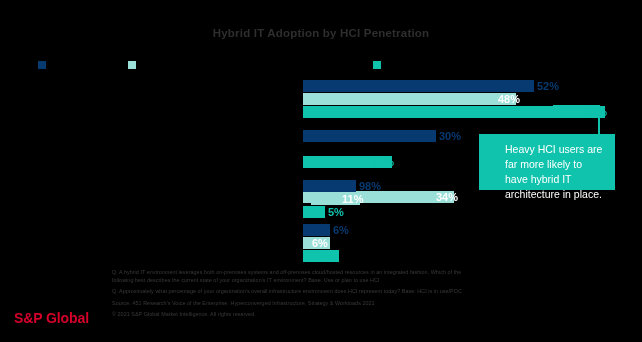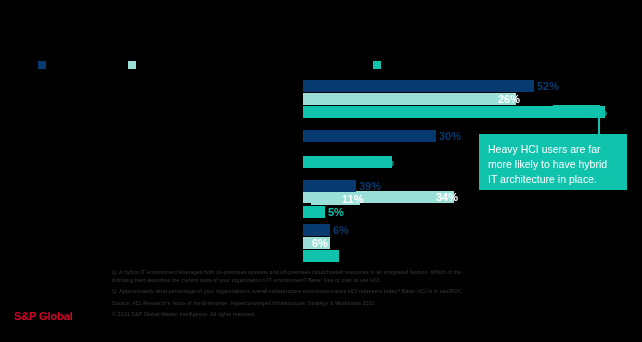--- a/index.html
+++ b/index.html
@@ -100,25 +100,25 @@
     line-height: 1;
     margin-left: 3px;
     white-space: nowrap;
   }
 
   
   .callout {
     position: absolute;
     left: 479px;
     top: 134px;
-    width: 148px;
+    width: 136px;
     height: 56px;
     background: #0fc3ad;
     box-sizing: border-box;
-    padding: 8px 9px 0 9px;
+    padding: 8px 9px 0 26px;
   }
   .callout-text {
     font-size: 10.5px;
     line-height: 15px;
     color: #ffffff;
     font-weight: 400;
   }
   .callout-leader-v {
     position: absolute;
     left: 598px;
@@ -151,31 +151,32 @@
     white-space: nowrap;
     overflow: hidden;
   }
   .fn-gap { height: 3px; }
 
   
   .logo {
     position: absolute;
     left: 14px;
     top: 310px;
-    font-size: 11px;
+    font-size: 14px;
     font-weight: 700;
     color: #d6002a;
     letter-spacing: -.1px;
   }
 </style>
 </head>
 <body>
 
 <div id="stage">
 
+  <div class="chart-title">Hybrid IT Adoption by HCI Penetration</div>
 
   <div class="legend">
     <div class="legend-item lg0">
       <span class="legend-swatch" style="background:#063a70"></span>
       <span class="legend-label">Low HCI penetration</span>
     </div>
     <div class="legend-item lg1">
       <span class="legend-swatch" style="background:#9ae0d8"></span>
       <span class="legend-label">Medium HCI penetration</span>
     </div>
@@ -186,21 +187,21 @@
   </div>
 
   <div class="plot" id="plot">
       <div class="bar-group" style="top: 0px;">
         <div class="bar-row" style="top: 0px;">
           <div class="bar" style="width: 231px; background: rgb(6, 58, 112);"></div>
           <span class="bar-value" style="color: rgb(6, 58, 112);">52%</span>
         </div>
         <div class="bar-row" style="top: 13px;">
           <div class="bar" style="width: 213px; background: rgb(154, 224, 216);"></div>
-          <span class="bar-value" style="color: rgb(255, 255, 255); margin-left: -18px;">26%</span>
+          <span class="bar-value" style="color: rgb(255, 255, 255); margin-left: -18px;">48%</span>
         </div>
         <div class="bar-row" style="top: 26px;">
           <div class="bar" style="width: 302px; background: rgb(15, 195, 173);"></div>
           <span class="bar-value" style="color: rgb(15, 195, 173); margin-left: -20px;">53%</span>
         </div>
       </div>
       <div class="bar-group" style="top: 50px;">
         <div class="bar-row" style="top: 0px;">
           <div class="bar" style="width: 133px; background: rgb(6, 58, 112);"></div>
           <span class="bar-value" style="color: rgb(6, 58, 112);">30%</span>
@@ -210,21 +211,21 @@
           <span class="bar-value" style="color: rgb(255, 255, 255); margin-left: -18px;">34%</span>
         </div>
         <div class="bar-row" style="top: 26px;">
           <div class="bar" style="width: 89px; background: rgb(15, 195, 173);"></div>
           <span class="bar-value" style="color: rgb(15, 195, 173); margin-left: -20px; text-align: center;">20%</span>
         </div>
       </div>
       <div class="bar-group" style="top: 100px;">
         <div class="bar-row" style="top: 0px;">
           <div class="bar" style="width: 53px; background: rgb(6, 58, 112);"></div>
-          <span class="bar-value" style="color: rgb(6, 58, 112);">39%</span>
+          <span class="bar-value" style="color: rgb(6, 58, 112);">98%</span>
         </div>
         <div class="bar-row" style="top: 13px; margin-left: 8px;">
           <div class="bar" style="width: 49px; background: rgb(154, 224, 216);"></div>
           <span class="bar-value" style="color: rgb(255, 255, 255); margin-left: -18px;">11%</span>
         </div>
         <div class="bar-row" style="top: 26px;">
           <div class="bar" style="width: 22px; background: rgb(15, 195, 173);"></div>
           <span class="bar-value" style="color: rgb(15, 195, 173); margin-left: 3px;">5%</span>
         </div>
       </div>

